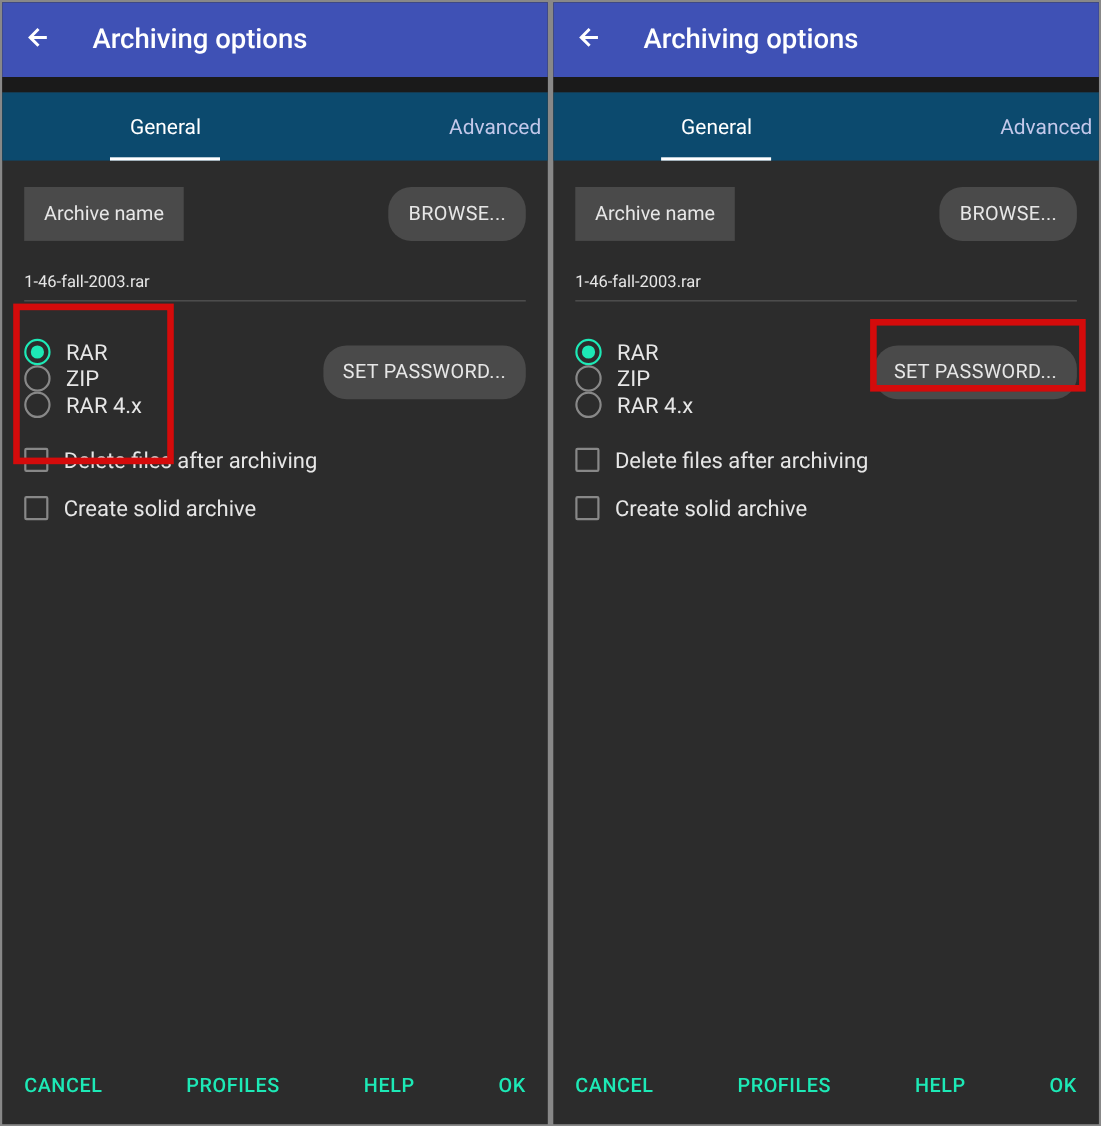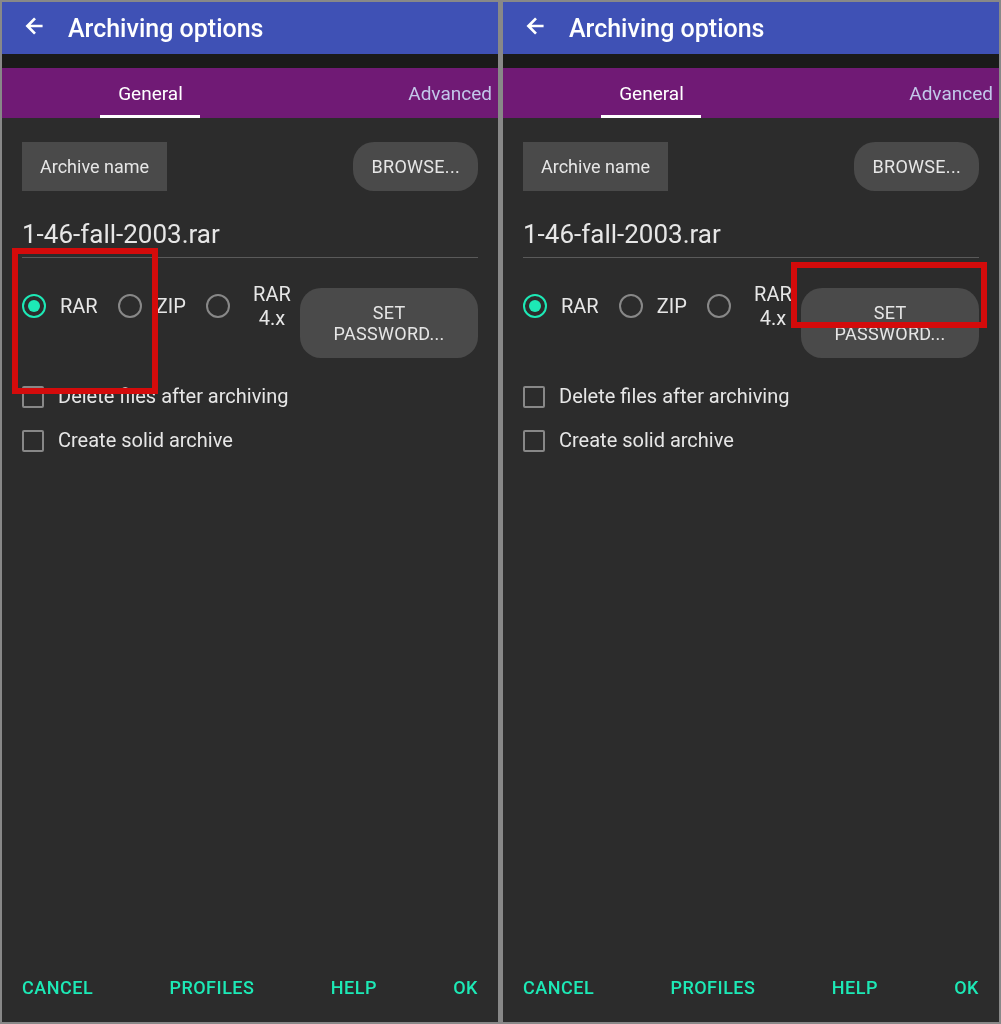--- a/index.html
+++ b/index.html
@@ -15,42 +15,42 @@
     .screen {
       flex: 1;
       background: #2c2c2c;
       display: flex;
       flex-direction: column;
       position: relative;
       overflow: hidden;
     }
     .titlebar {
       background: #3f51b5;
-      height: 52px;
+      height: 68px;
       display: flex;
       align-items: center;
       padding: 0 20px;
-      gap: 20px;
+      gap: 36px;
     }
     .back-arrow {
       color: #fff;
       cursor: pointer;
     }
     .title {
       color: #fff;
       font-size: 25px;
       font-weight: 500;
     }
     .dark-strip {
       height: 14px;
       background: #1a1a1a;
     }
     .tabs {
-      background: #701a75;
-      height: 50px;
+      background: #0c4a6e;
+      height: 62px;
       display: flex;
       justify-content: center;
     }
     .tab {
       flex: 1;
       display: flex;
       align-items: center;
       justify-content: center;
       color: #c3c8ea;
       font-size: 19px;
@@ -96,34 +96,34 @@
       font-size: 18px;
       cursor: pointer;
       font-family: inherit;
     }
     .btn {
       letter-spacing: 0.3px;
       border-radius: 21px;
     }
     .filename {
       color: #e6e6e6;
-      font-size: 26px;
+      font-size: 15px;
       border-bottom: 1px solid #5a5a5a;
       padding-bottom: 8px;
-      margin-bottom: 24px;
+      margin-bottom: 34px;
     }
     .format-row {
       display: flex;
       justify-content: space-between;
       align-items: flex-start;
       margin-bottom: 26px;
     }
     .radio-group {
       display: flex;
-      gap: 20px;
+      flex-direction: column;
       text-align: center;
     }
     .radio-item {
       display: flex;
       align-items: center;
       gap: 14px;
       cursor: pointer;
     }
     .radio {
       width: 24px;
@@ -149,21 +149,21 @@
       color: #e6e6e6;
       font-size: 20px;
     }
     .checkbox-group {
       display: flex;
       flex-direction: column;
       gap: 20px;
     }
     .checkbox-item {
       display: flex;
-      align-items: flex-end;
+      align-items: center;
       gap: 14px;
       cursor: pointer;
     }
     .checkbox {
       width: 22px;
       height: 22px;
       border: 2.5px solid #888;
       border-radius: 2px;
       flex-shrink: 0;
     }

